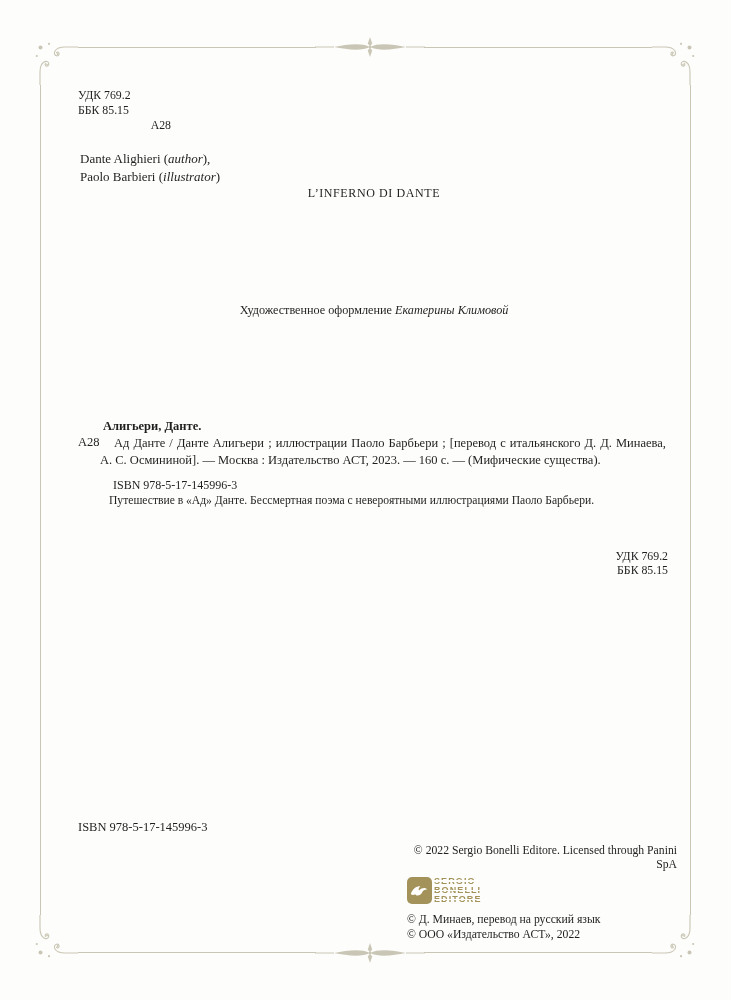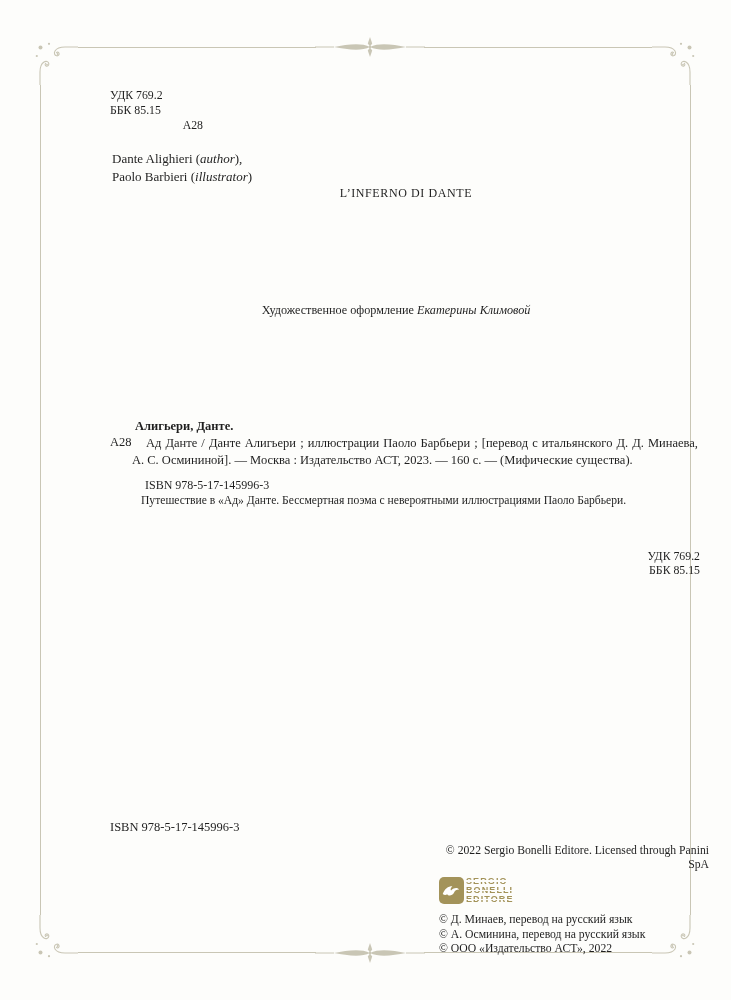--- a/index.html
+++ b/index.html
@@ -10,27 +10,27 @@
   
   .bline{position:absolute;background:#c9c6b5;}
   .corner{position:absolute;width:44px;height:44px;}
   .corner svg{display:block;width:44px;height:44px;}
   .flip-x{transform:scaleX(-1);}
   .flip-y{transform:scaleY(-1);}
   .flip-xy{transform:scale(-1,-1);}
   .center-orn{position:absolute;width:110px;height:22px;}
   .center-orn svg{display:block;width:110px;height:22px;}
   
-  .abs{position:absolute;margin-left:32px;}
+  .abs{position:absolute;}
   .codes-top{left:78px;top:88px;width:96px;font-size:11.8px;line-height:15px;}
   .codes-top .r{text-align:right;padding-right:3px;}
   .titleblock{left:80px;top:150px;width:588px;font-size:13px;line-height:17.5px;}
   .booktitle{left:80px;top:186px;width:588px;text-align:center;font-size:12px;letter-spacing:.6px;}
   .permission{left:60px;top:234px;width:628px;text-align:center;font-size:12.2px;line-height:18.5px;}
-  .design{left:70px;top:303px;width:588px;text-align:center;font-size:12.2px;}
+  .design{left:80px;top:303px;width:588px;text-align:center;font-size:12.2px;}
   .cat-heading{left:103px;top:419px;font-size:12.5px;font-weight:bold;}
   .entry-code{left:78px;top:435px;font-size:12.5px;}
   .entry{left:100px;top:435px;width:566px;font-size:12.5px;line-height:16.5px;text-align:justify;text-indent:14px;}
   .cat-isbn{left:113px;top:478px;font-size:12px;}
   .annotation{left:109px;top:495px;width:545px;font-size:11.6px;line-height:12.2px;}
   .poem{left:132px;top:507px;font-size:11.6px;line-height:12.2px;}
   .codes-right{left:468px;top:549px;width:200px;text-align:right;font-size:11.8px;line-height:14px;}
   .isbn-bottom{left:78px;top:820px;font-size:12.5px;}
   .footer{left:407px;top:844px;width:270px;font-size:11.7px;line-height:14.2px;}
   .license{margin-bottom:5px;text-align:right;}
@@ -189,17 +189,16 @@
       </div>
       <div class="sbe-text">
         <div>SERGIO</div>
         <div>BONELLI</div>
         <div>EDITORE</div>
         <div class="sbe-stripes"></div>
       </div>
     </div>
 
     <div>© Д. Минаев, перевод на русский язык</div>
-    <div>© А. Осминина, перевод на русский язык</div>
     <div>© ООО «Издательство АСТ», 2022</div>
   </div>
 
 </div>
 
 </body></html>

